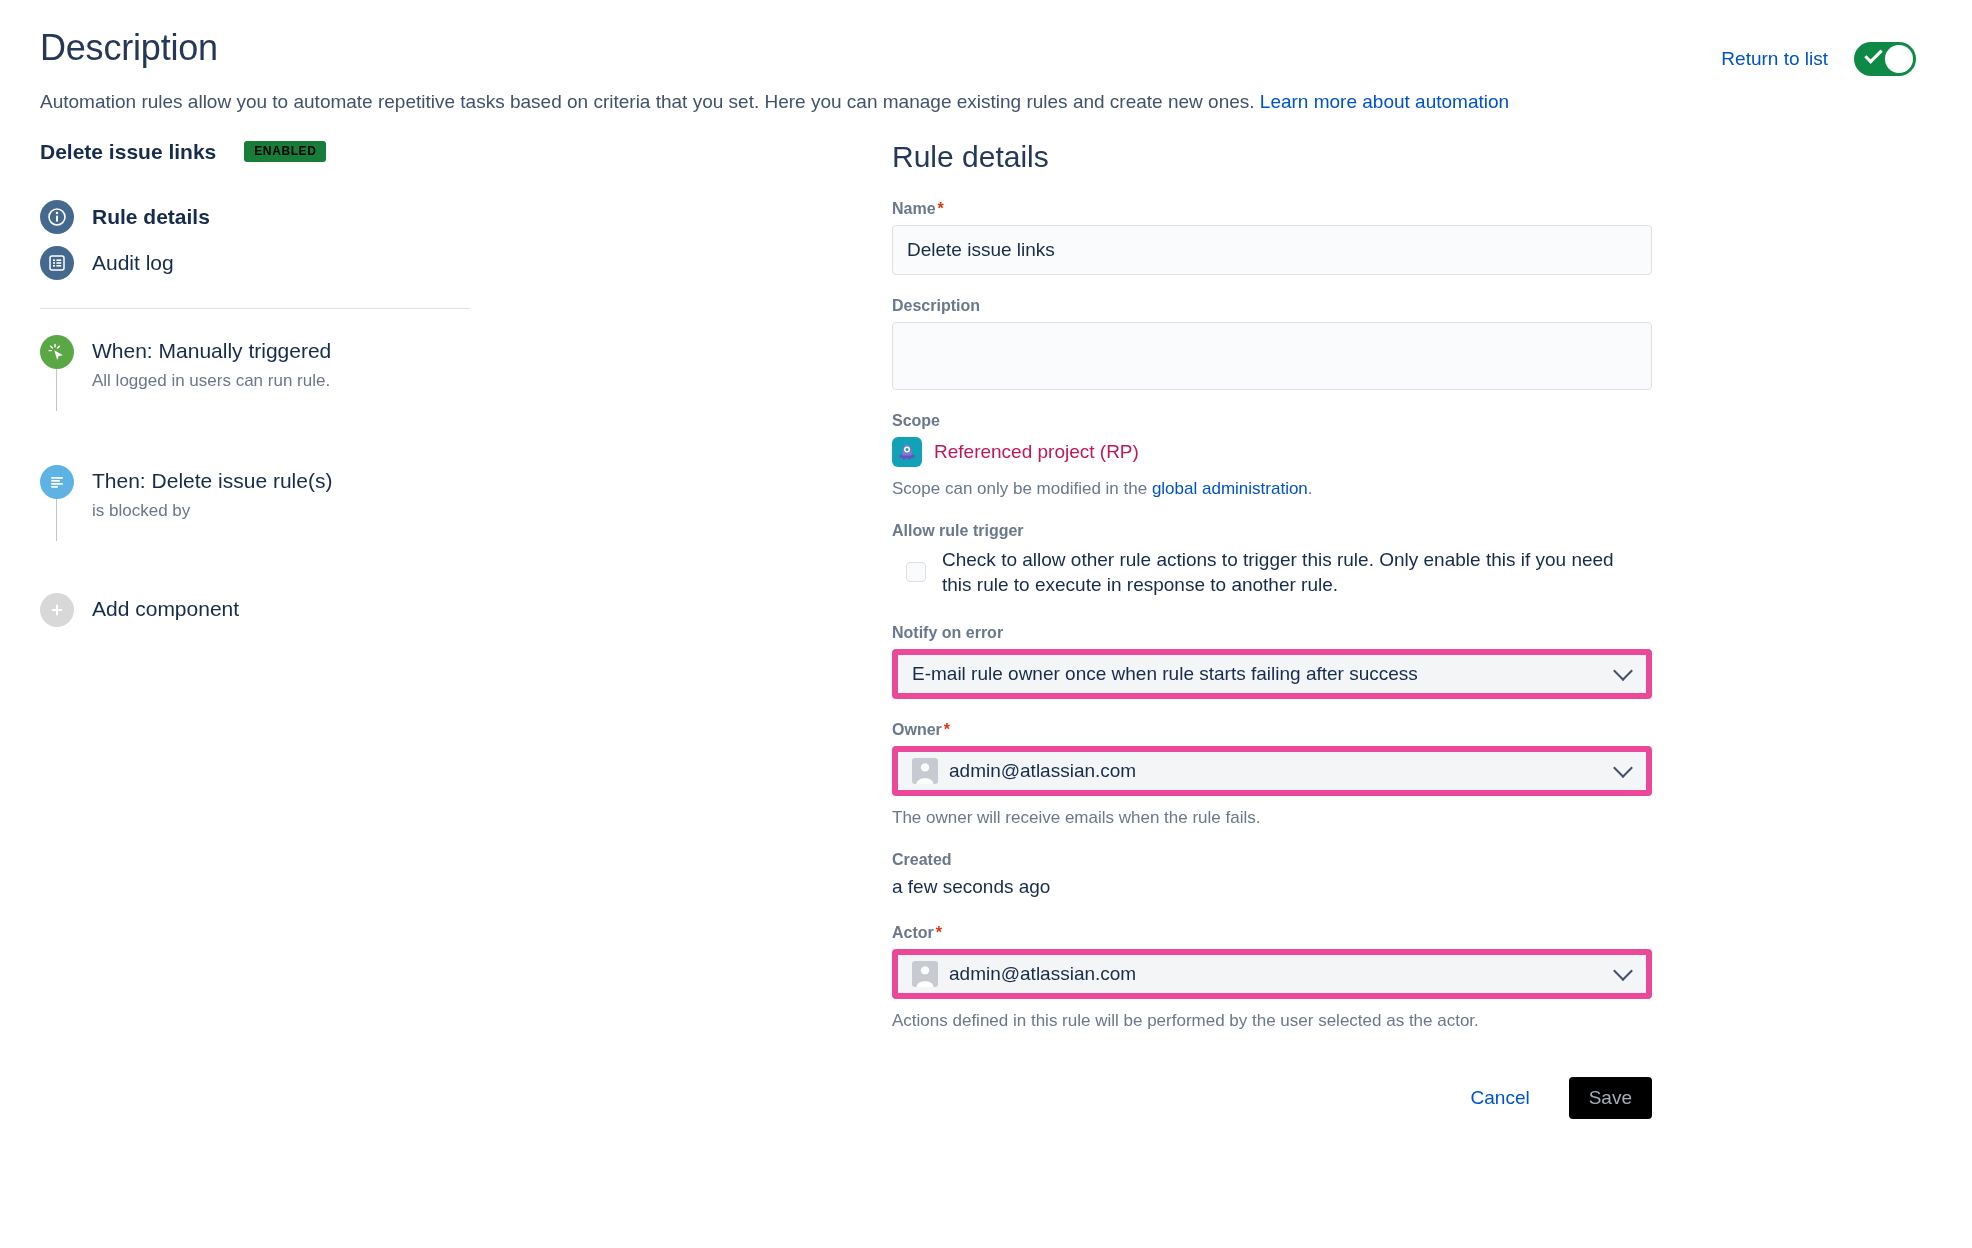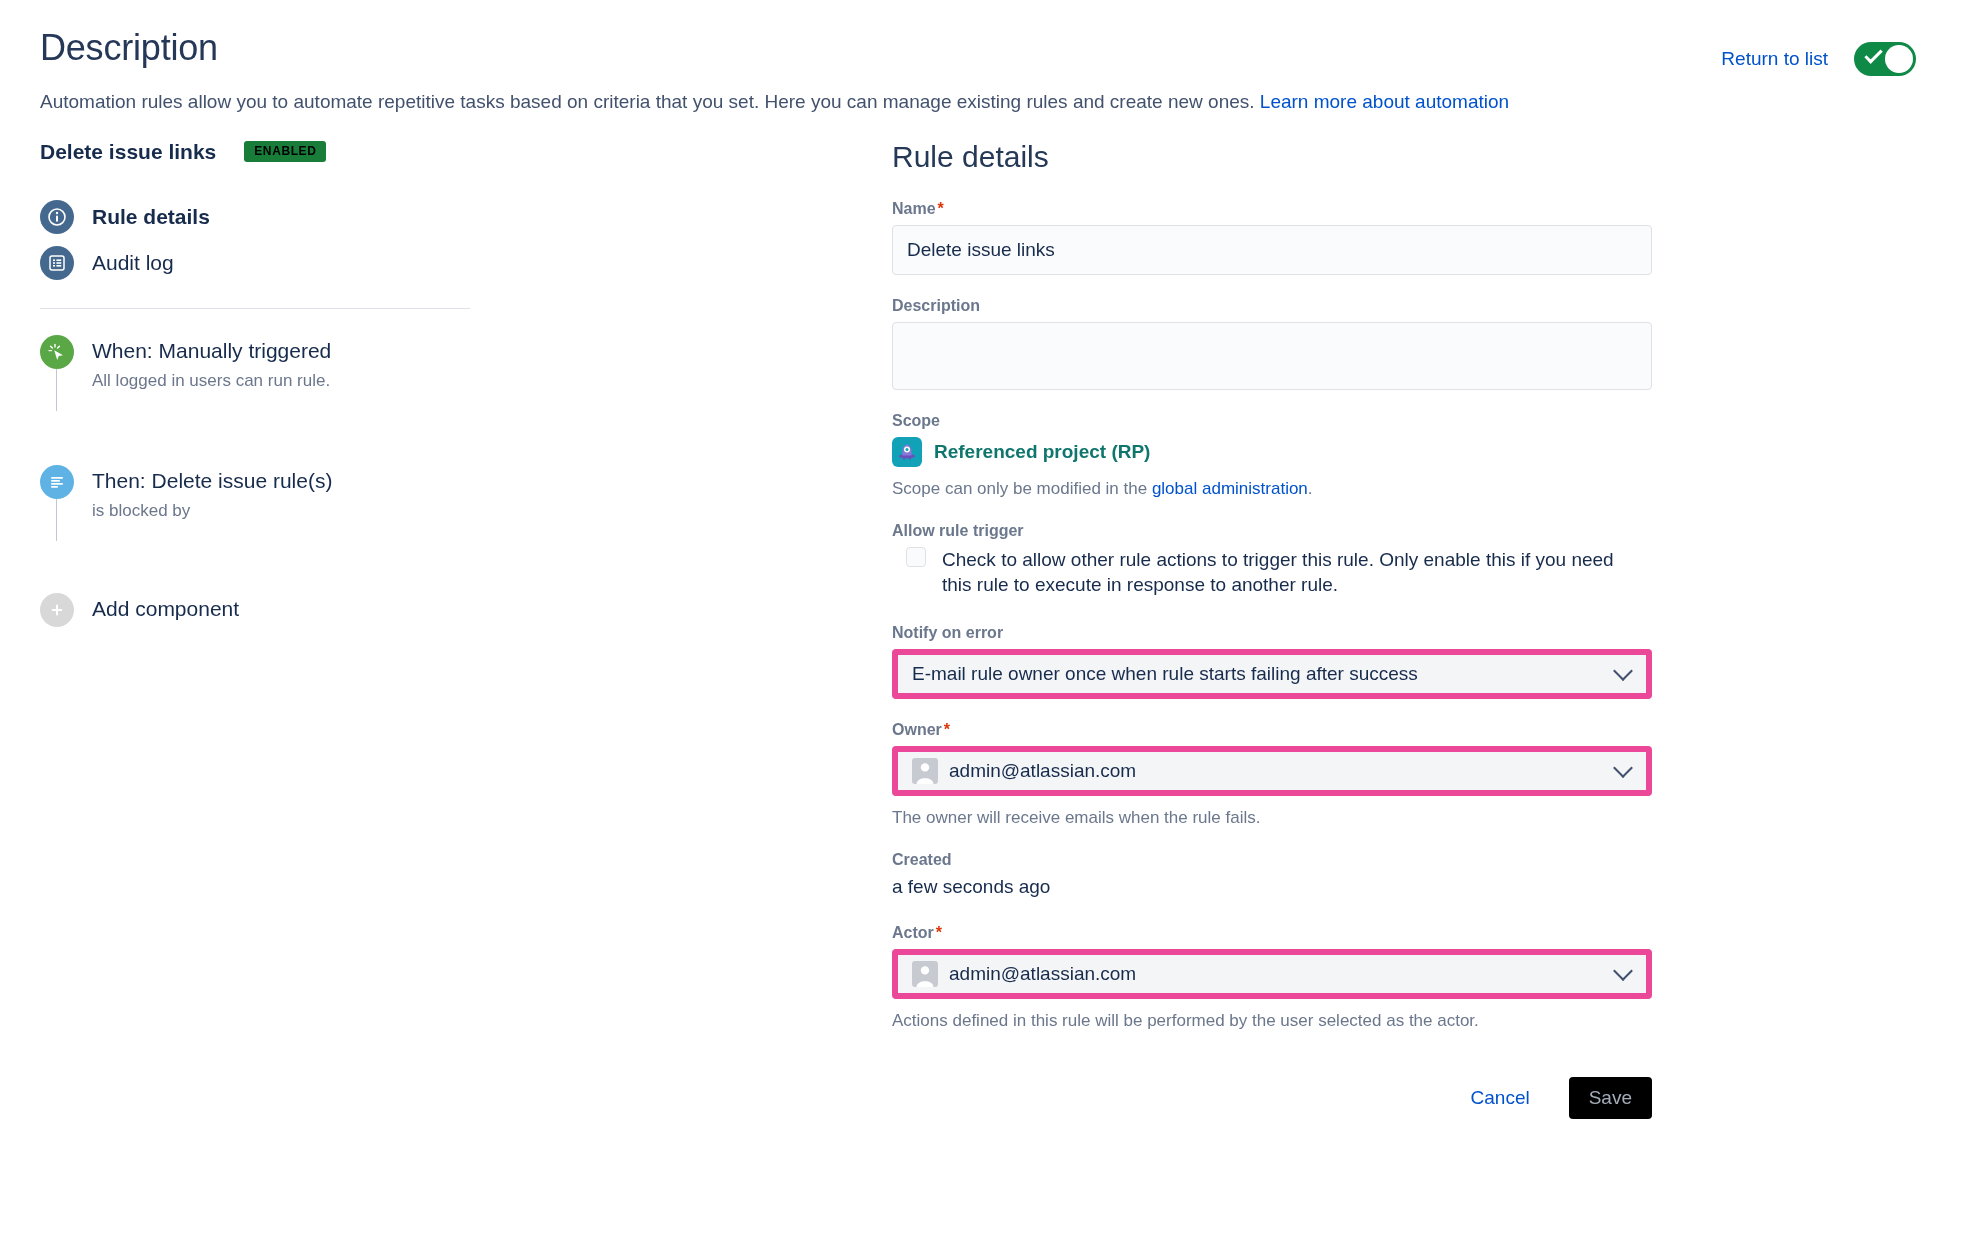--- a/index.html
+++ b/index.html
@@ -210,31 +210,32 @@
   }
   .proj-avatar {
     width: 30px; height: 30px;
     border-radius: 6px;
     background: #12a2b8;
     flex: 0 0 30px;
     display: flex;
     align-items: center;
     justify-content: center;
   }
-  .scope-name { font-size: 19px; color: #0f766e; font-weight: bold; }
+  .scope-name { font-size: 19px; color: #be185d; }
   .helper {
     font-size: 17px;
     color: #6b778c;
     margin-top: 10px;
     line-height: 1.4;
   }
   .helper a { color: #0052cc; text-decoration: none; cursor: pointer; }
 
   .check-row {
     display: flex;
+    align-items: center;
     gap: 16px;
     padding-left: 14px;
     margin-top: 0;
   }
   .checkbox {
     width: 20px; height: 20px;
     border: 1px solid #dfe1e6;
     background: #fafbfc;
     border-radius: 4px;
     flex: 0 0 20px;

